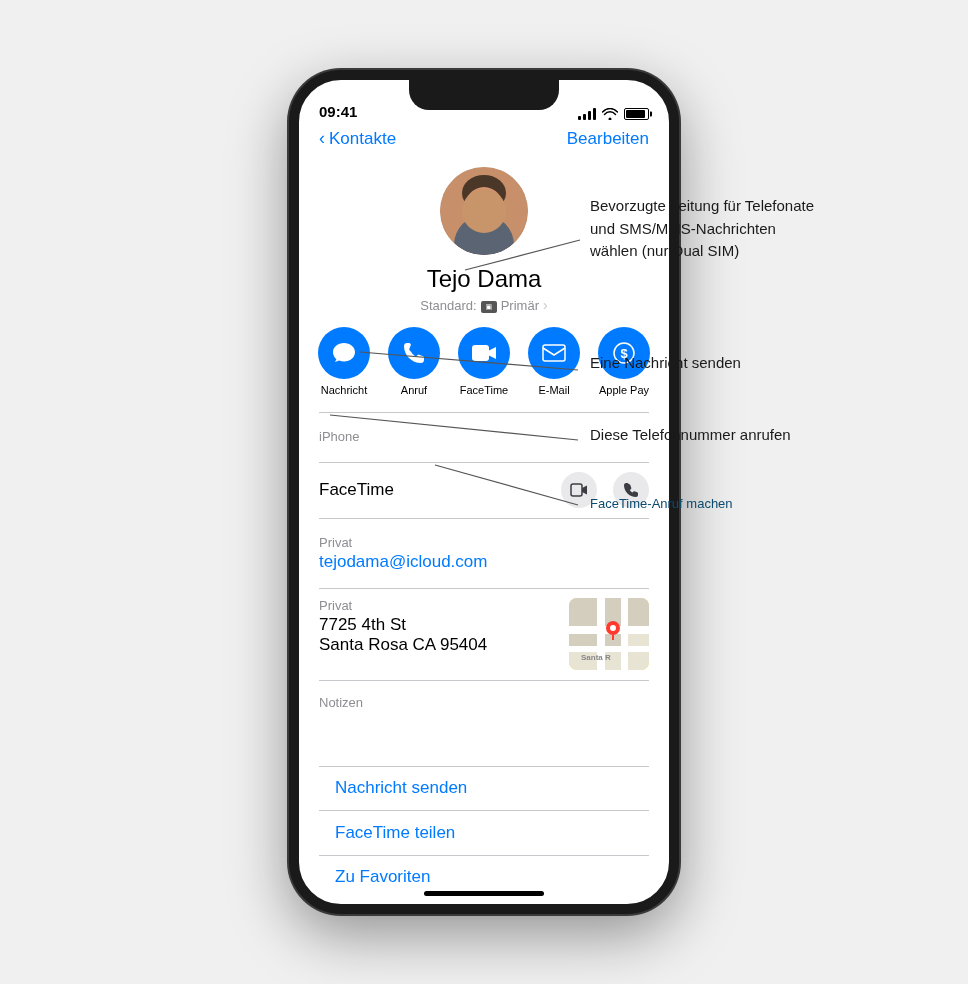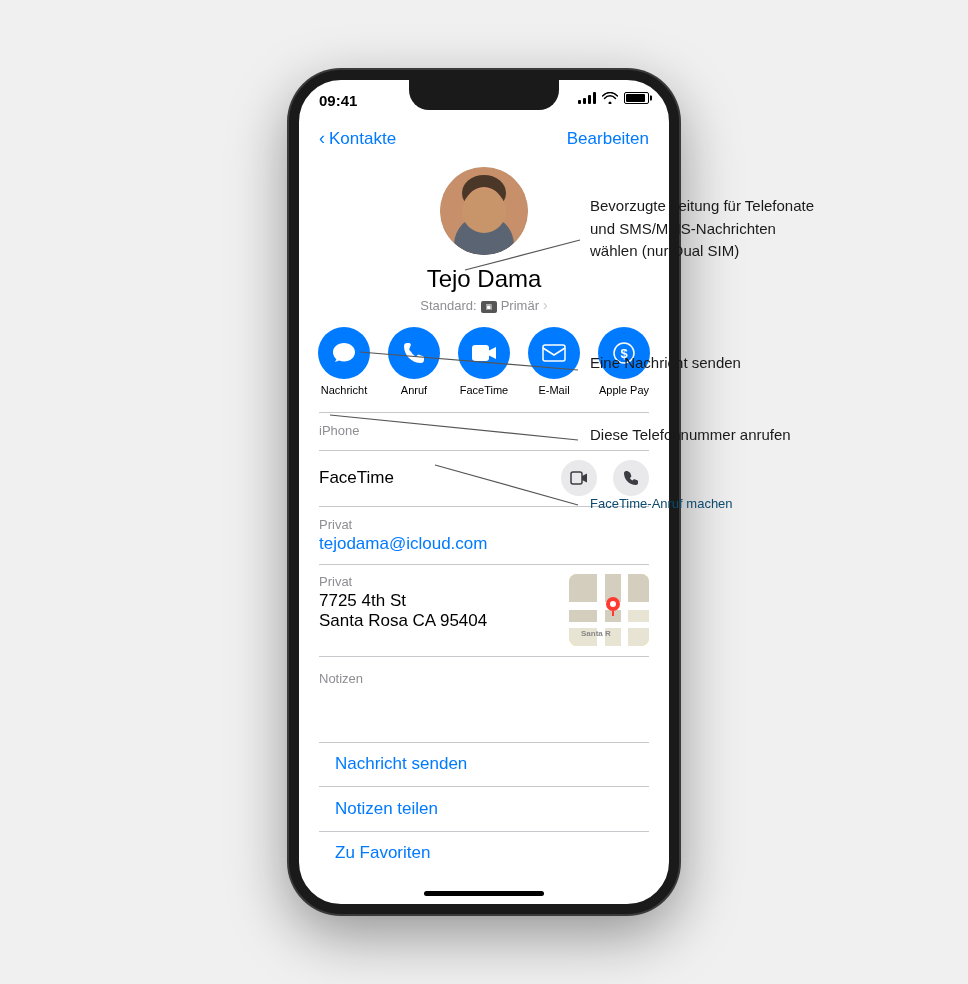--- a/index.html
+++ b/index.html
@@ -36,21 +36,21 @@
       height: 30px;
       background: #1a1a1a;
       border-radius: 0 0 20px 20px;
       z-index: 100;
     }
 
     
     .status-bar {
       display: flex;
       justify-content: space-between;
-      align-items: flex-start;
+      align-items: flex-end;
       padding: 12px 20px 4px;
       height: 44px;
     }
     .status-time {
       font-size: 15px;
       font-weight: 600;
       color: #000;
     }
     .status-icons {
       display: flex;
@@ -240,21 +240,21 @@
 
     
     .divider {
       height: 0.5px;
       background: #c8c8cc;
       margin: 0 20px;
     }
 
     
     .info-section {
-      padding: 10px 20px;
+      padding: 16px 20px;
     }
     .info-label {
       font-size: 13px;
       color: #8e8e93;
       margin-bottom: 2px;
     }
     .info-value {
       font-size: 17px;
       color: #000;
     }
@@ -541,21 +541,21 @@
 
     <div class="notes-section">
       <div class="notes-label">Notizen</div>
       <div class="notes-content"></div>
     </div>
 
     <div class="divider"></div>
 
     <div class="action-link">Nachricht senden</div>
     <div class="divider"></div>
-    <div class="action-link">Notizen teilen</div>
+    <div class="action-link">FaceTime teilen</div>
     <div class="divider"></div>
     <div class="action-link">Zu Favoriten</div>
 
   </div>
 
   <div class="home-indicator"></div>
 </div>
 
 <svg class="annotations-svg" xmlns="http://www.w3.org/2000/svg">
 

